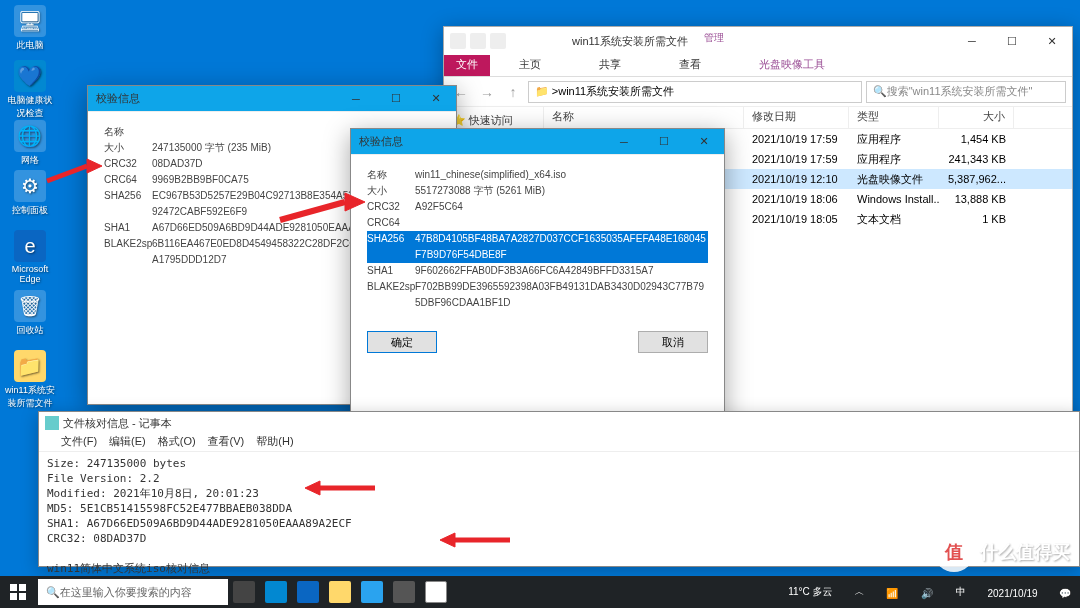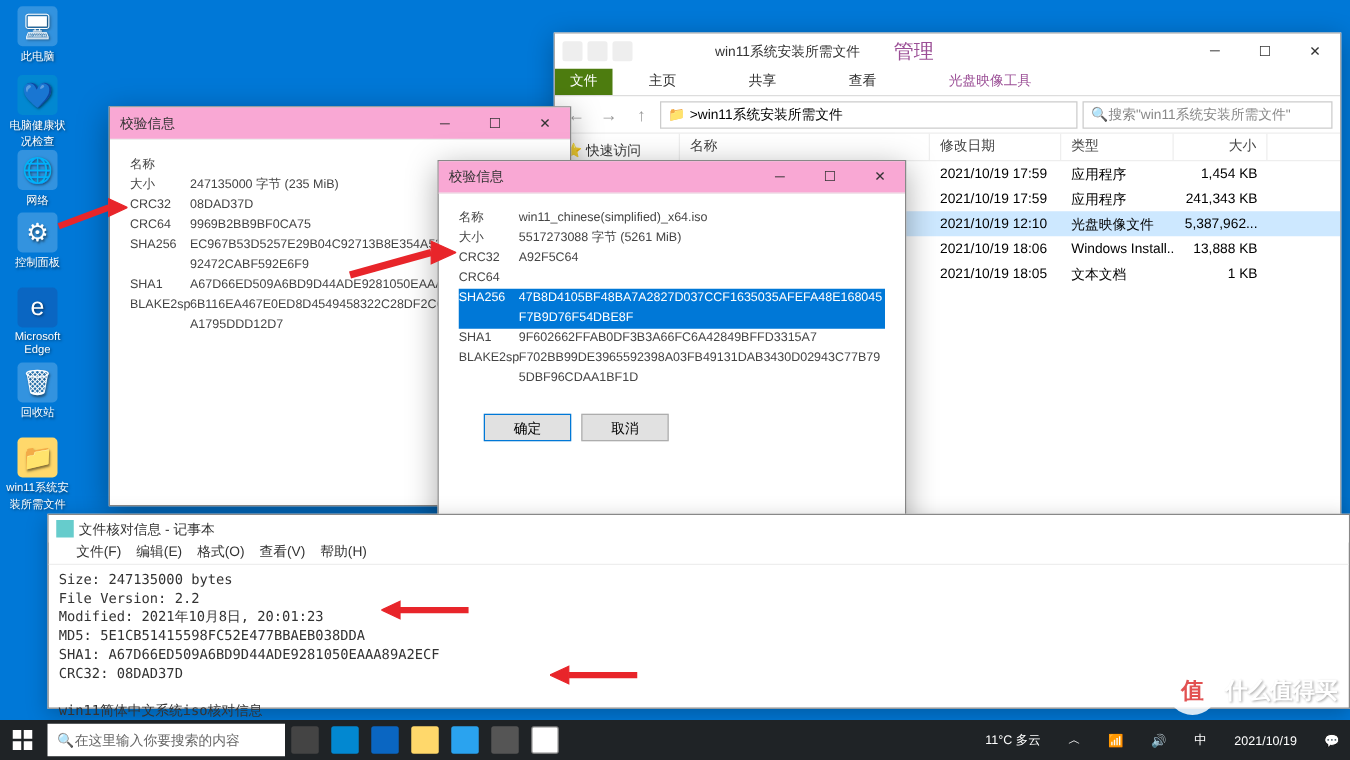--- a/index.html
+++ b/index.html
@@ -11,49 +11,49 @@
 
 
 .explorer { position: absolute; left: 443px; top: 26px; width: 630px; height: 435px; background: #fff; border: 1px solid #aaa; box-shadow: 0 4px 20px rgba(0,0,0,0.3); }
 .explorer .titlebar { height: 28px; background: #fff; display: flex; align-items: center; font-size: 11px; }
 .explorer .titlebar .qat { display: flex; gap: 4px; padding: 0 6px; }
 .explorer .titlebar .qat span { width: 16px; height: 16px; background: #eee; border-radius: 2px; }
 .explorer .titlebar .title { flex: 1; padding-left: 60px; color: #333; }
 .winbtns { display: flex; }
 .winbtns span { width: 40px; height: 24px; display: flex; align-items: center; justify-content: center; font-size: 11px; color: #333; }
 .ribbon-tabs { height: 22px; display: flex; border-bottom: 1px solid #ddd; font-size: 11px; }
-.ribbon-tabs .file-tab { background: #4d7c0f; color: #fff; padding: 2px 12px; }
+.ribbon-tabs .file-tab { background: #be185d; color: #fff; padding: 2px 12px; }
 .ribbon-tabs .tab { padding: 2px 29px; color: #333; }
 .ribbon-tabs .contextual { color: #9b4f96; }
-.ribbon-label { position: absolute; top: 4px; left: 271px; font-size: 16px; color: #9b4f96; }
+.ribbon-label { position: absolute; top: 4px; left: 260px; font-size: 10px; color: #9b4f96; }
 .addressbar { height: 30px; display: flex; align-items: center; padding: 3px 6px; gap: 4px; border-bottom: 1px solid #eee; }
 .navbtn { width: 22px; height: 22px; display: flex; align-items: center; justify-content: center; color: #999; font-size: 14px; }
 .addr-path { flex: 1; border: 1px solid #ccc; height: 22px; display: flex; align-items: center; padding: 0 6px; font-size: 11px; }
 .searchbox { width: 200px; border: 1px solid #ccc; height: 22px; display: flex; align-items: center; padding: 0 6px; font-size: 11px; color: #888; }
 .explorer-body { display: flex; height: calc(100% - 100px); }
 .nav-pane { width: 100px; border-right: 1px solid #eee; padding: 4px; font-size: 11px; overflow: hidden; }
 .nav-pane .item { padding: 2px 4px; color: #333; }
 .file-area { flex: 1; }
 .file-headers { height: 22px; display: flex; border-bottom: 1px solid #eee; font-size: 11px; color: #444; }
 .file-headers div { padding: 2px 8px; border-right: 1px solid #eee; }
 .file-row { height: 20px; display: flex; font-size: 11px; align-items: center; }
 .file-row.selected { background: #cde8ff; }
 .file-row .cell { padding: 0 8px; overflow: hidden; white-space: nowrap; }
 .col-name { width: 200px; } .col-date { width: 105px; } .col-type { width: 90px; } .col-size { width: 75px; text-align: right; }
 .statusbar { position: absolute; bottom: 0; left: 0; right: 0; height: 20px; border-top: 1px solid #eee; font-size: 11px; padding: 2px 8px; color: #555; display: flex; justify-content: space-between; }
 
 
 .dialog { position: absolute; background: #fff; border: 1px solid #888; box-shadow: 0 6px 24px rgba(0,0,0,0.35); }
-.dialog .dlg-title { height: 26px; display: flex; align-items: center; justify-content: space-between; padding: 0 0 0 8px; font-size: 11px; color: #333; background: #f9a8d4; border-bottom: 1px solid #eee; }
+.dialog .dlg-title { height: 26px; display: flex; align-items: center; justify-content: space-between; padding: 0 0 0 8px; font-size: 11px; color: #333; background: #0ea5e9; border-bottom: 1px solid #eee; }
 .dialog .dlg-body { padding: 12px 16px; font-size: 10px; font-family: Consolas, monospace; line-height: 16px; color: #444; }
 .kv { display: flex; }
 .kv .k { width: 48px; flex-shrink: 0; }
 .kv .v { flex: 1; word-break: break-all; }
 .kv.highlighted { background: #0078d7; color: #fff; }
-.dlg-buttons { display: flex; justify-content: flex-start; gap: 8px; padding: 8px 16px 12px; margin-left: 20px; }
+.dlg-buttons { display: flex; justify-content: space-between; gap: 8px; padding: 8px 16px 12px; }
 .dlg-buttons button { width: 70px; height: 22px; border: 1px solid #adadad; background: #e1e1e1; font-size: 11px; cursor: pointer; }
 .dlg-buttons button.primary { border: 1px solid #0078d7; }
 
 
 .notepad { position: absolute; left: 38px; top: 411px; width: 1042px; height: 156px; background: #fff; border: 1px solid #888; box-shadow: 0 4px 16px rgba(0,0,0,0.25); }
 .notepad .np-title { height: 22px; background: #fff; display: flex; align-items: center; padding-left: 6px; font-size: 11px; color: #333; gap: 4px; }
 .notepad .np-title .icon { width: 14px; height: 14px; background: #6cc; }
 .notepad .menubar { height: 18px; display: flex; gap: 12px; padding: 0 22px; font-size: 11px; color: #333; border-bottom: 1px solid #eee; }
 .notepad .content { padding: 4px 8px; font-size: 11px; font-family: Consolas, monospace; line-height: 15px; color: #333; white-space: pre; }
 

